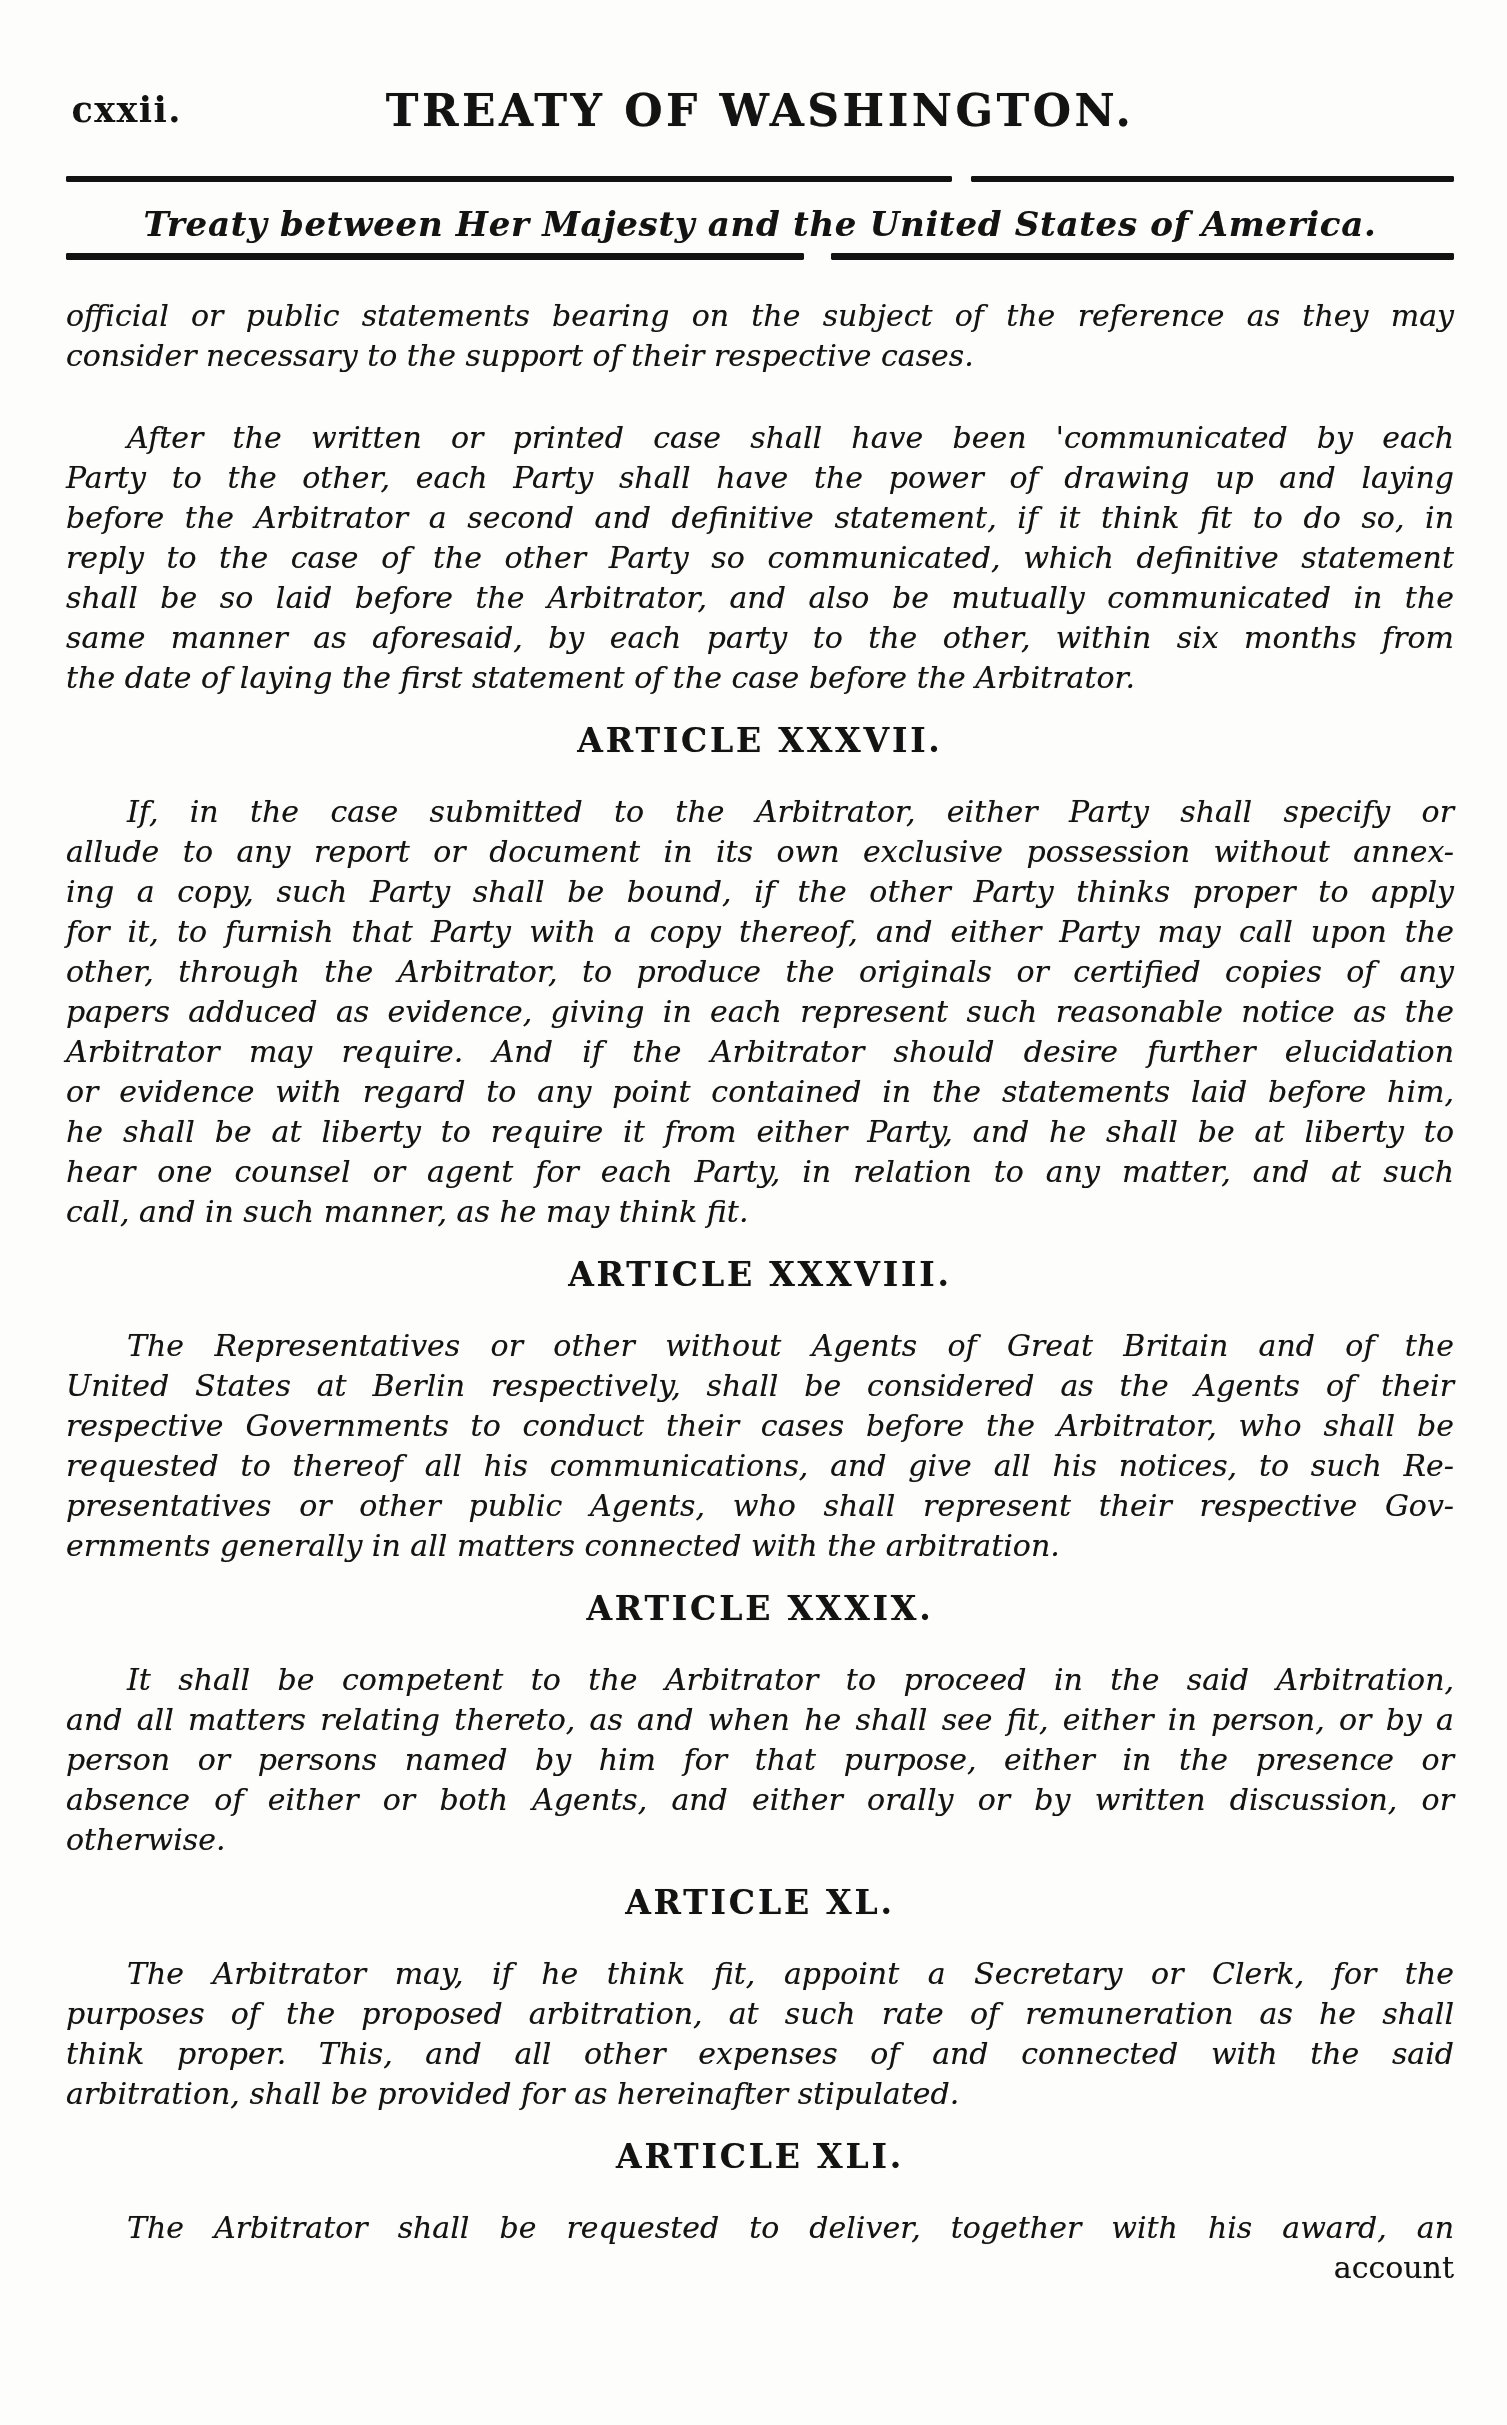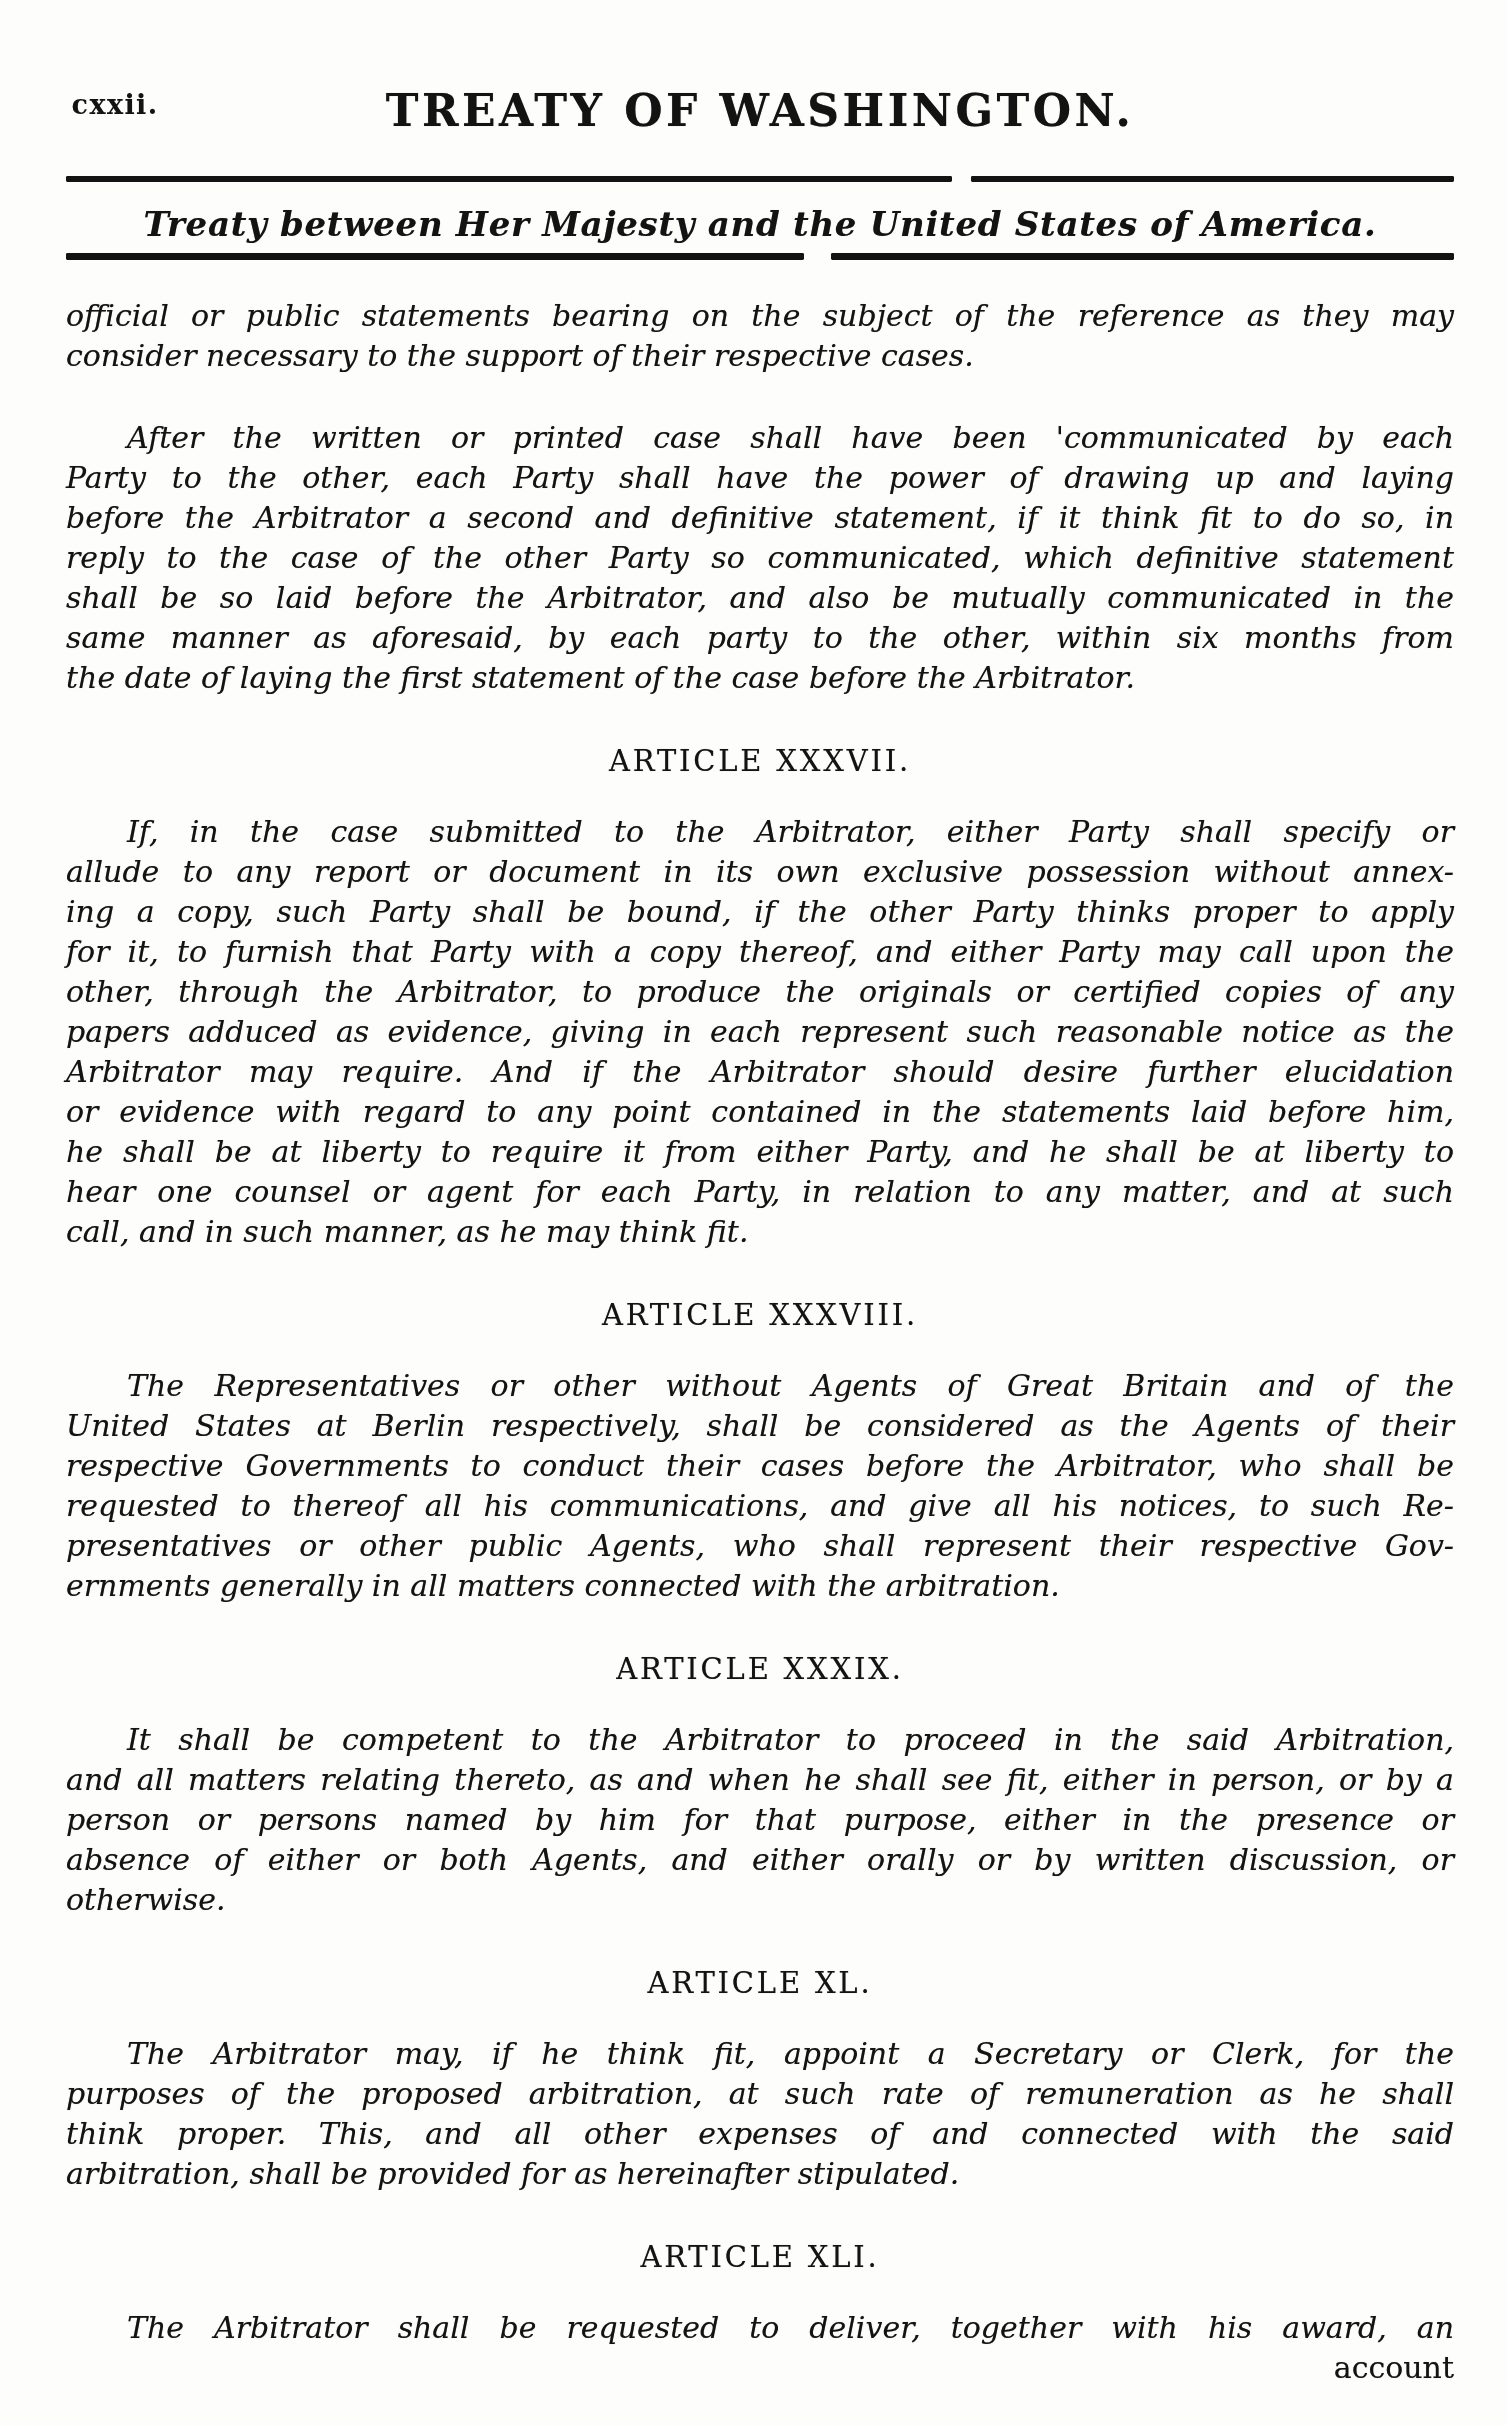--- a/index.html
+++ b/index.html
@@ -23,21 +23,21 @@
   
   .masthead {
     position: relative;
     height: 52px;
     text-align: center;
   }
   .page-number {
     position: absolute;
     left: 5.6px;
     top: 4.2px;
-    font-size: 27px;
+    font-size: 35px;
     font-weight: 600;
     letter-spacing: 1.4px;
   }
   .running-title {
     display: inline-block;
     font-size: 44px;
     font-weight: 700;
     letter-spacing: 3.5px;
     text-shadow: 0 0 0.7px rgba(0,0,0,.55);
   }
@@ -66,25 +66,25 @@
     font-size: 30px;
     line-height: 40px;
     text-shadow: 0 0 0.7px rgba(0,0,0,.45);
   }
   .line { text-align: justify; text-align-last: justify; white-space: normal; font-style: italic; }
   .line.last { text-align-last: left; }
   .paragraph.indented .line.first { text-indent: 61px; }
   .paragraph + .paragraph { margin-top: 42px; }
   .article-heading {
     text-align: center;
-    font-size: 29px;
-    font-weight: 400;
+    font-size: 33px;
+    font-weight: 700;
     letter-spacing: 2.8px;
     line-height: 38px;
-    margin-top: 44px;
+    margin-top: 24px;
     margin-bottom: 32px;
     text-shadow: 0 0 0.7px rgba(0,0,0,.5);
   }
   .catchword { text-align: right; }
 </style>
 </head>
 <body>
 
 <div class="page" style="--paper: #fdfdfc; --ink: #131313;">
   <div class="content">

